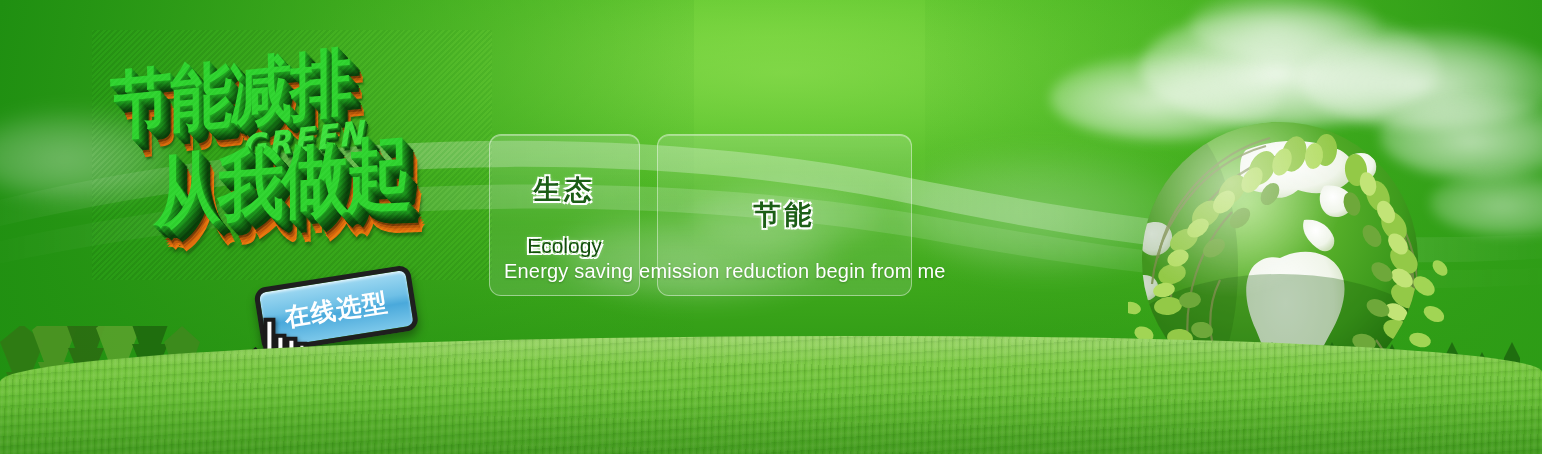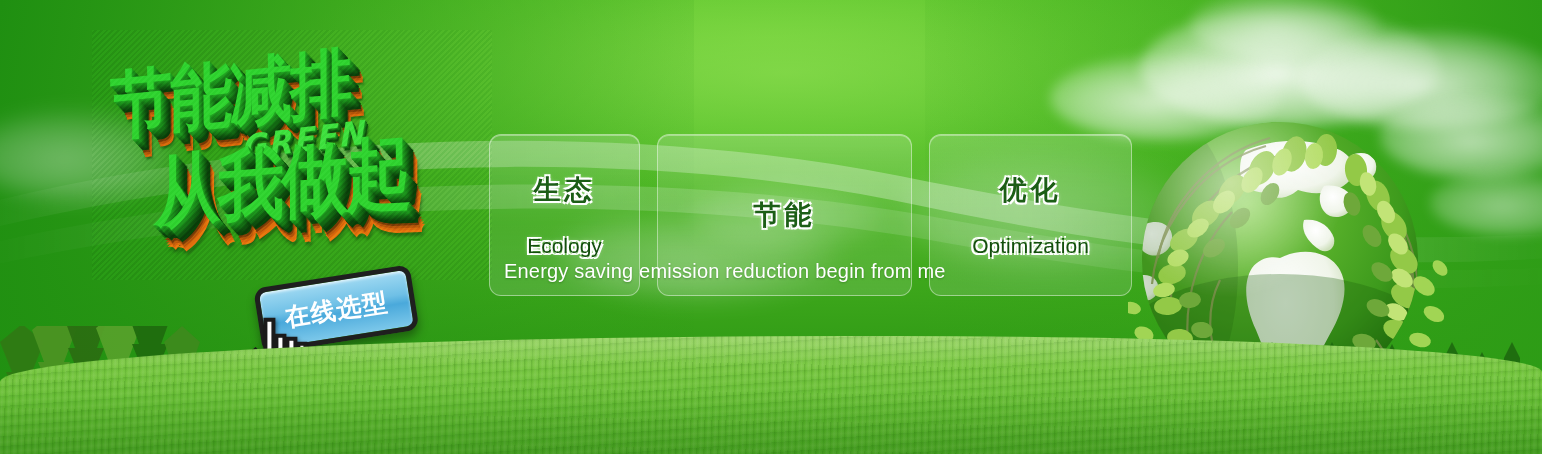--- a/index.html
+++ b/index.html
@@ -248,24 +248,20 @@
     </svg>
   </div>
 
   <div class="cards">
     <div class="card">
       <span class="card-cn">生态</span>
       <span class="card-en">Ecology</span>
     </div>
     <div class="card wide">
       <span class="card-cn">节能</span>
-    </div>
-    <div class="card wide2">
-      <span class="card-cn">优化</span>
-      <span class="card-en">Optimization</span>
     </div>
   </div>
 
   <div class="subtitle">Energy saving emission reduction begin from me</div>
 
   <div class="globe-wrap">
     <svg width="320" height="330" viewBox="0 0 320 330">
       <defs>
         <radialGradient id="gsphere" cx="38%" cy="30%" r="78%">
           <stop offset="0%" stop-color="#8fd45a"></stop>

